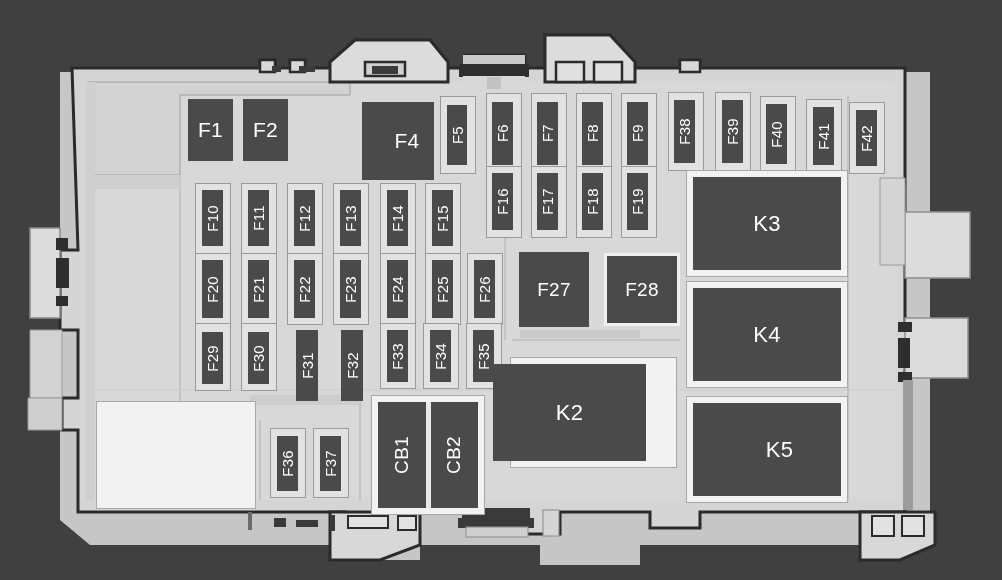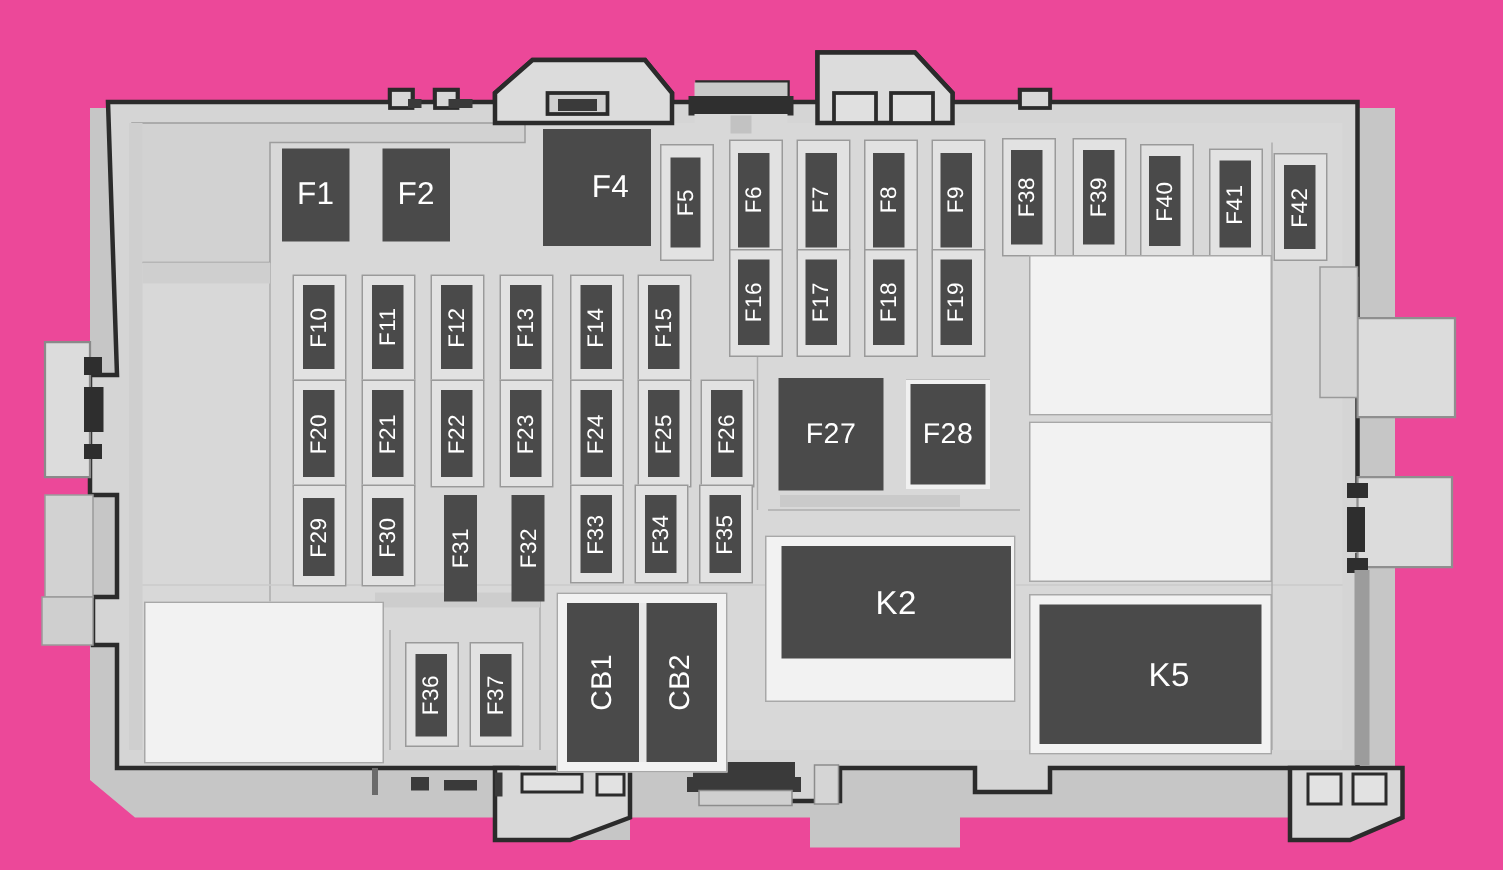--- a/index.html
+++ b/index.html
@@ -8,21 +8,21 @@
     padding: 0;
     background: #ffffff;
   }
   body {
     font-family: "Liberation Sans", sans-serif;
   }
   #stage {
     position: relative;
     width: 1002px;
     height: 580px;
-    background: #ec4899;
+    background: #404040;
     overflow: hidden;
   }
   #svg-root {
     position: absolute;
     left: 0;
     top: 0;
     width: 1002px;
     height: 580px;
   }
   .overlay {
@@ -245,24 +245,24 @@
       <div class="socket" style="left: 313px; top: 428px; width: 36px; height: 70px;"></div>
       <div class="rel-frame" style="left: 96px; top: 401px; width: 160px; height: 108px;"></div>
       <div class="rel-frame" style="left: 510px; top: 357px; width: 167px; height: 111px;"></div>
       <div class="rel-frame" style="left: 686px; top: 170px; width: 162px; height: 107px;"></div>
       <div class="rel-frame" style="left: 686px; top: 281px; width: 162px; height: 107px;"></div>
       <div class="rel-frame" style="left: 686px; top: 396px; width: 162px; height: 107px;"></div>
       <div class="rel-frame" style="left: 371px; top: 395px; width: 114px; height: 120px;"></div>
       <div class="comp fuse-dark" style="left: 188px; top: 99px; width: 45px; height: 62px;">
         <span class="lbl-h f-big">F1</span>
       </div>
-      <div class="comp fuse-dark" style="left: 243px; top: 99px; width: 45px; height: 62px; margin-left: 12px;">
+      <div class="comp fuse-dark" style="left: 243px; top: 99px; width: 45px; height: 62px;">
         <span class="lbl-h f-big">F2</span>
       </div>
-      <div class="comp fuse-dark" style="left: 362px; top: 86px; width: 72px; height: 78px; padding-left: 18px;">
+      <div class="comp fuse-dark" style="left: 362px; top: 102px; width: 72px; height: 78px; padding-left: 18px;">
         <span class="lbl-h f-big">F4</span>
       </div>
       <div class="comp fuse-dark" style="left: 447px; top: 105px; width: 20px; height: 60px;">
         <span class="lbl-v f-small">F5</span>
       </div>
       <div class="comp fuse-dark" style="left: 492px; top: 102px; width: 21px; height: 63px;">
         <span class="lbl-v f-small">F6</span>
       </div>
       <div class="comp fuse-dark" style="left: 537px; top: 102px; width: 21px; height: 63px;">
         <span class="lbl-v f-small">F7</span>
@@ -362,25 +362,31 @@
       </div>
       <div class="comp fuse-dark" style="left: 277px; top: 436px; width: 21px; height: 55px;">
         <span class="lbl-v f-small">F36</span>
       </div>
       <div class="comp fuse-dark" style="left: 320px; top: 436px; width: 21px; height: 55px;">
         <span class="lbl-v f-small">F37</span>
       </div>
       <div class="comp fuse-dark" style="left: 519px; top: 252px; width: 70px; height: 75px;">
         <span class="lbl-h f-mid">F27</span>
       </div>
-      <div class="comp fuse-dark f28box" style="left: 604px; top: 253px; width: 56px; height: 73px;">
+      <div class="comp fuse-dark f28box" style="left: 604px; top: 253px; width: 76px; height: 73px;">
         <span class="lbl-h f-mid">F28</span>
       </div>
-      <div class="comp fuse-dark" style="left: 521px; top: 364px; width: 153px; height: 75px; text-align: center;">
+      <div class="comp fuse-dark" style="left: 493px; top: 364px; width: 153px; height: 97px; text-align: center;">
         <span class="lbl-h f-relay">K2</span>
+      </div>
+      <div class="comp fuse-dark" style="left: 693px; top: 177px; width: 148px; height: 93px;">
+        <span class="lbl-h f-relay">K3</span>
+      </div>
+      <div class="comp fuse-dark" style="left: 693px; top: 288px; width: 148px; height: 93px;">
+        <span class="lbl-h f-relay">K4</span>
       </div>
       <div class="comp fuse-dark" style="left: 693px; top: 403px; width: 148px; height: 93px; padding-left: 25px;">
         <span class="lbl-h f-relay">K5</span>
       </div>
       <div class="cbgroup" style="left: 378px; top: 402px; width: 100px; height: 106px;">
         <div class="cbcell">
           <span class="lbl-v f-mid">CB1</span>
         </div>
         <div class="cbdiv"></div>
         <div class="cbcell">

